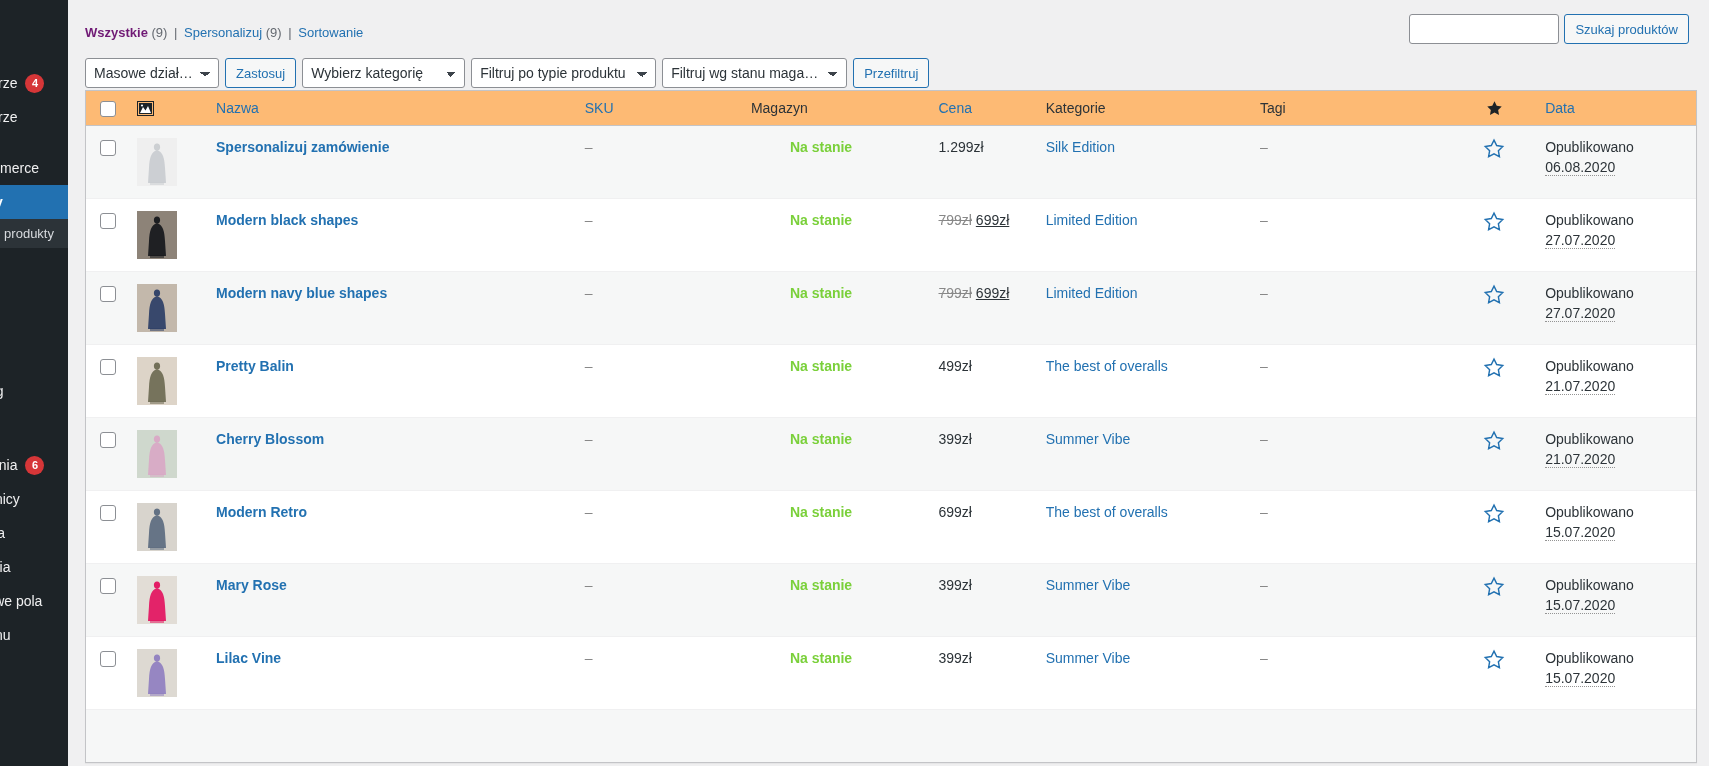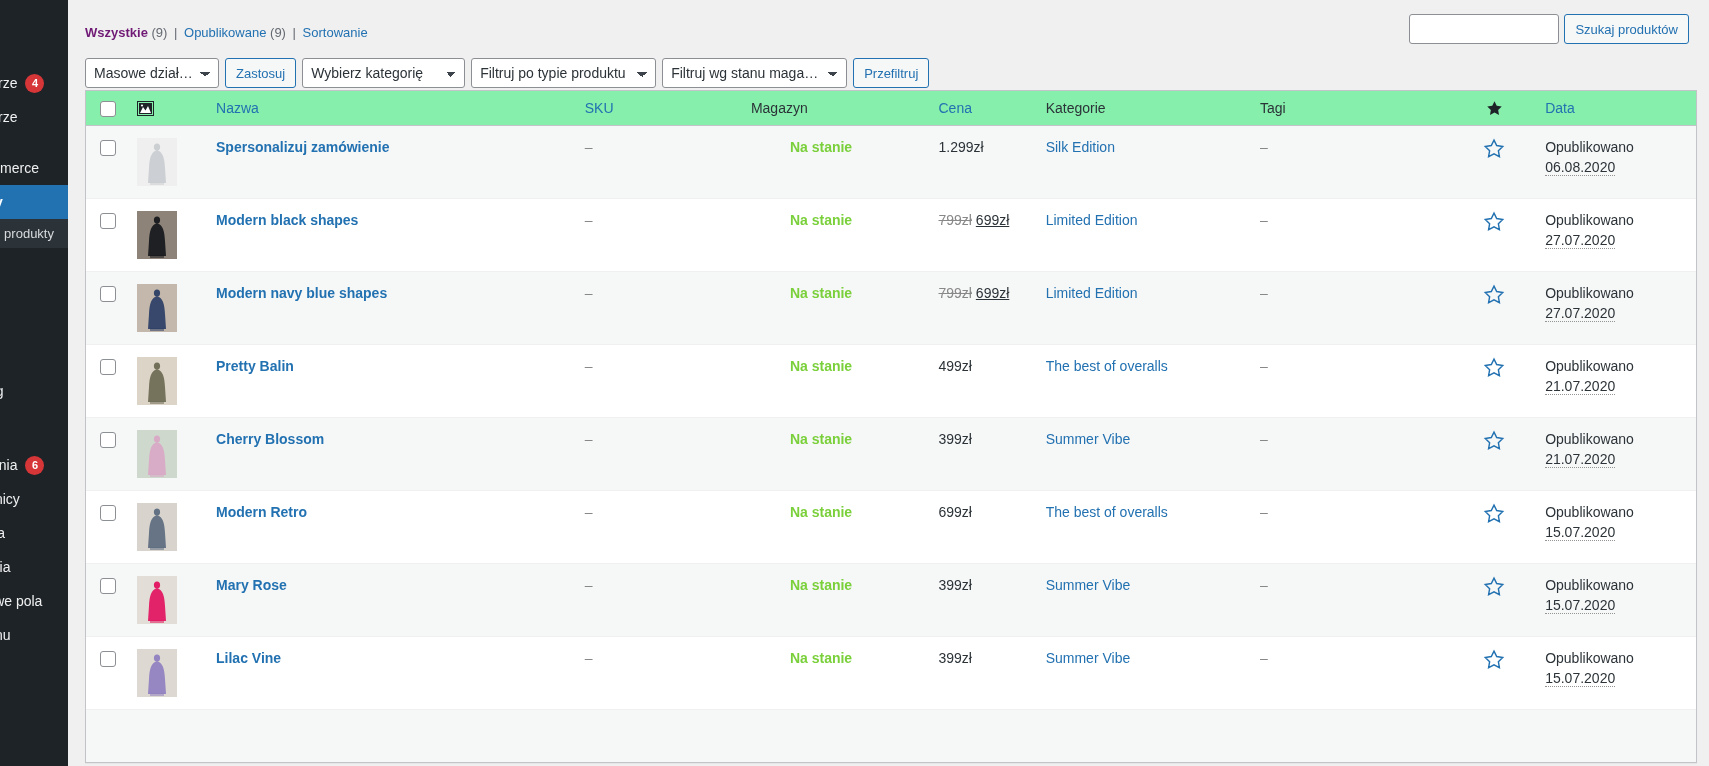--- a/index.html
+++ b/index.html
@@ -195,21 +195,21 @@
   table.wp-list-table thead th,
   table.wp-list-table tfoot th {
     height: 32px;
     padding: 8px 10px;
     text-align: left;
     font-weight: 400;
     font-size: 14px;
     color: #2c3338;
     vertical-align: middle;
     border-bottom: 1px solid #c3c4c7;
-    background: #86efac;
+    background: #fdba74;
   }
   th a, td a.row-title, td a.link {
     color: #2271b1;
     text-decoration: none;
   }
   td a.row-title { font-weight: 600; font-size: 14px; }
 
   .col-cb      { width: 38px; padding-left: 14px !important; }
   .col-thumb   { width: 74px; }
   .col-name    { width: 344px; }
@@ -333,21 +333,21 @@
 
 
   <div style="overflow:hidden;">
     <ul class="subsubsub">
       <li>
         <a href="#" class="current">Wszystkie</a>
         <span class="count">(9)</span>
         <span class="divider">|</span>
       </li>
       <li>
-        <a href="#">Opublikowane</a>
+        <a href="#">Spersonalizuj</a>
         <span class="count">(9)</span>
         <span class="divider">|</span>
       </li>
       <li>
         <a href="#">Sortowanie</a>
       </li>
     </ul>
 
     <div class="search-box">
       <input type="search" class="wp-search" placeholder="" style="">

